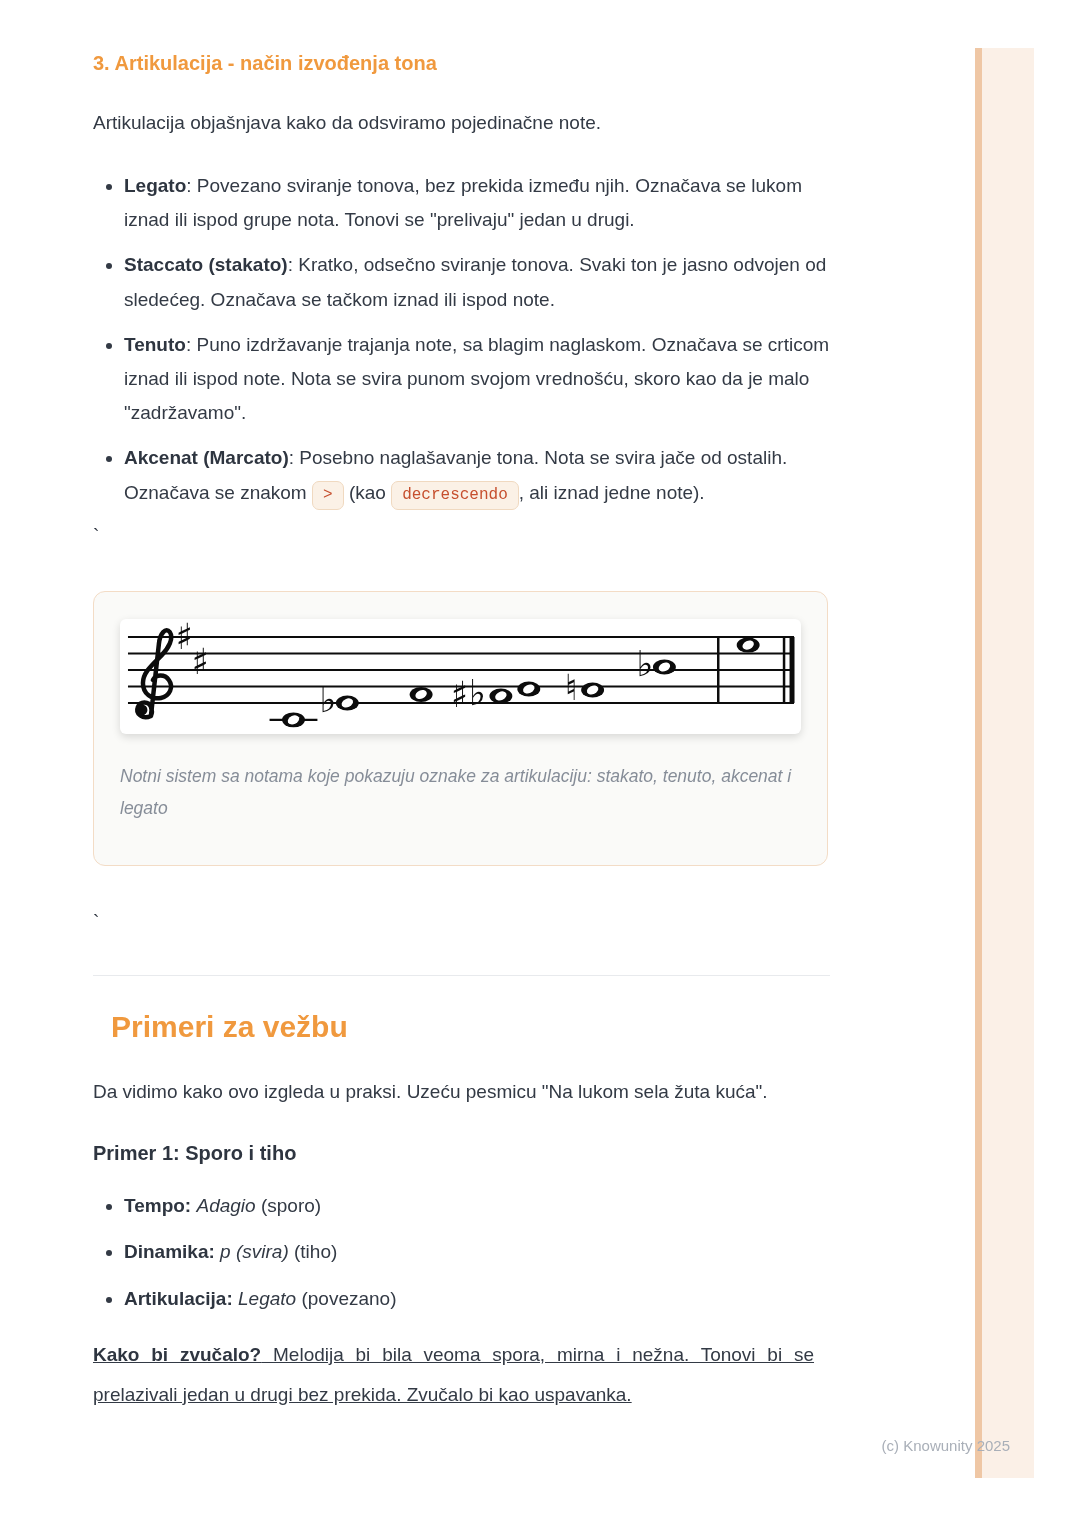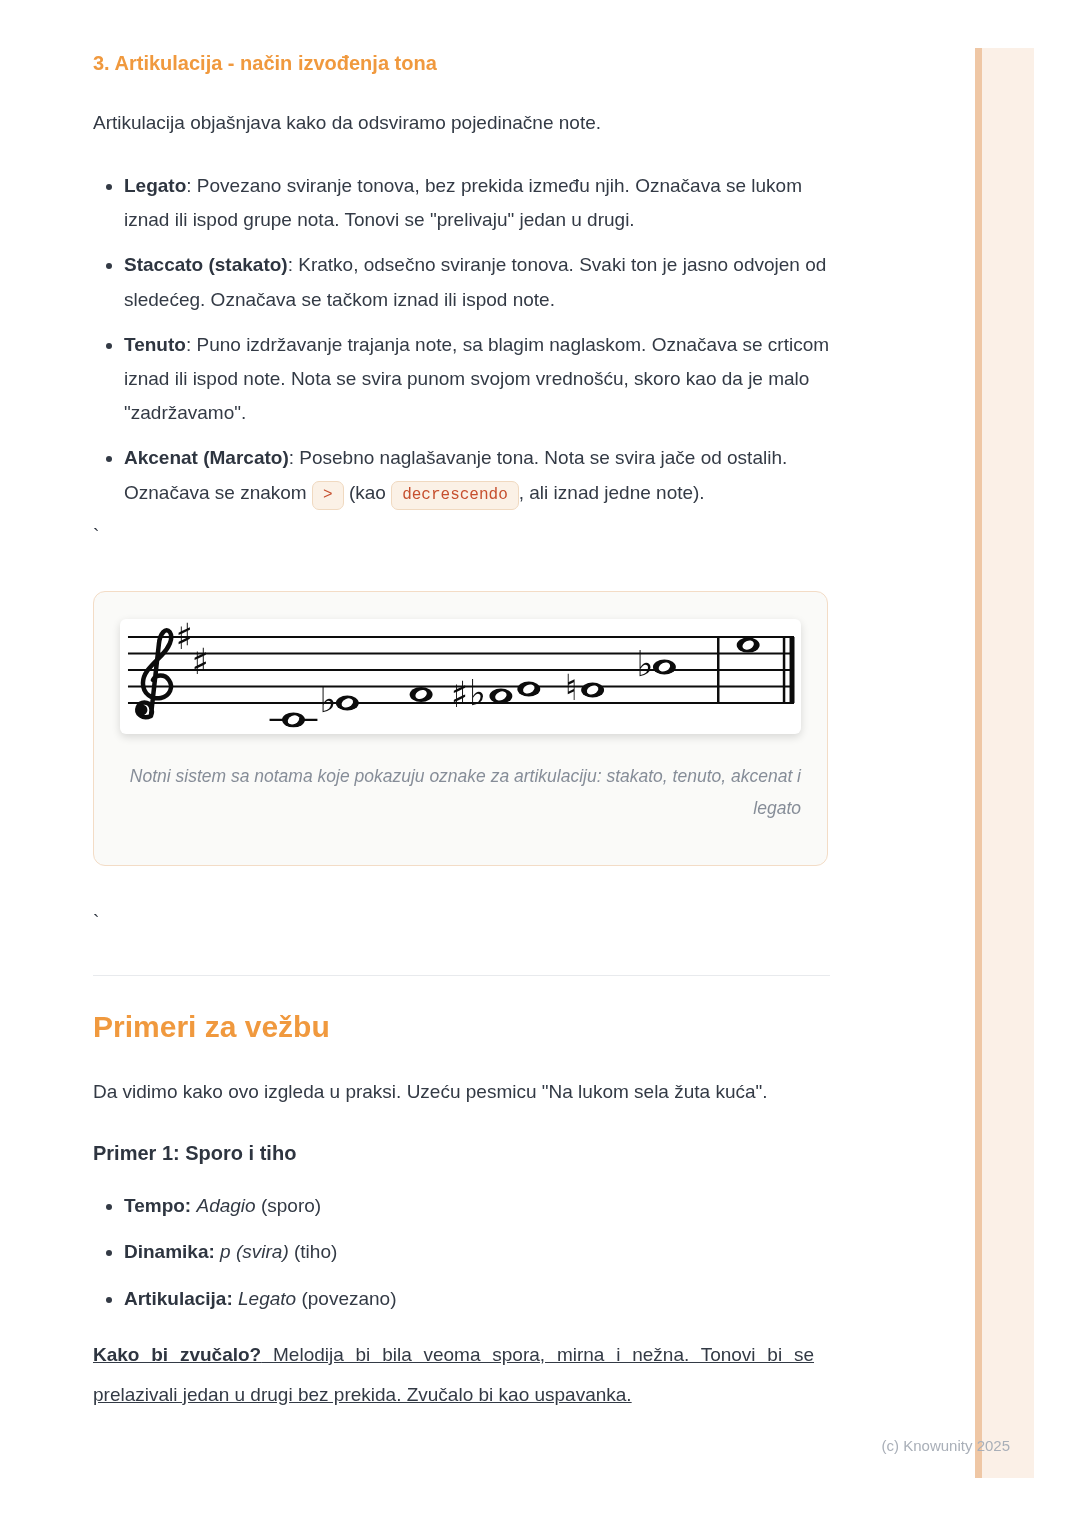--- a/index.html
+++ b/index.html
@@ -83,33 +83,33 @@
     box-shadow: 0 3px 9px rgba(0,0,0,0.14);
     padding: 0;
     width: 100%;
     height: 115px;
     overflow: hidden;
   }
   .music-box svg { display: block; width: 100%; height: 115px; }
   figcaption {
     margin: 26px auto 0 auto;
     max-width: 690px;
-    text-align: right;
+    text-align: left;
     font-style: italic;
     font-size: 17.5px;
     line-height: 1.85;
     color: #868d98;
   }
   hr.div {
     margin: 44px 0 0 0;
     border: none;
     border-top: 1px solid #e8eaed;
   }
   h2.big {
-    margin: 34px 0 0 0;
+    margin: 34px 0 0 18px;
     font-size: 30px;
     font-weight: 700;
     color: #f0993e;
   }
   h4.ex {
     margin: 32px 0 0 0;
     font-size: 20px;
     font-weight: 700;
     color: #2e3540;
   }

